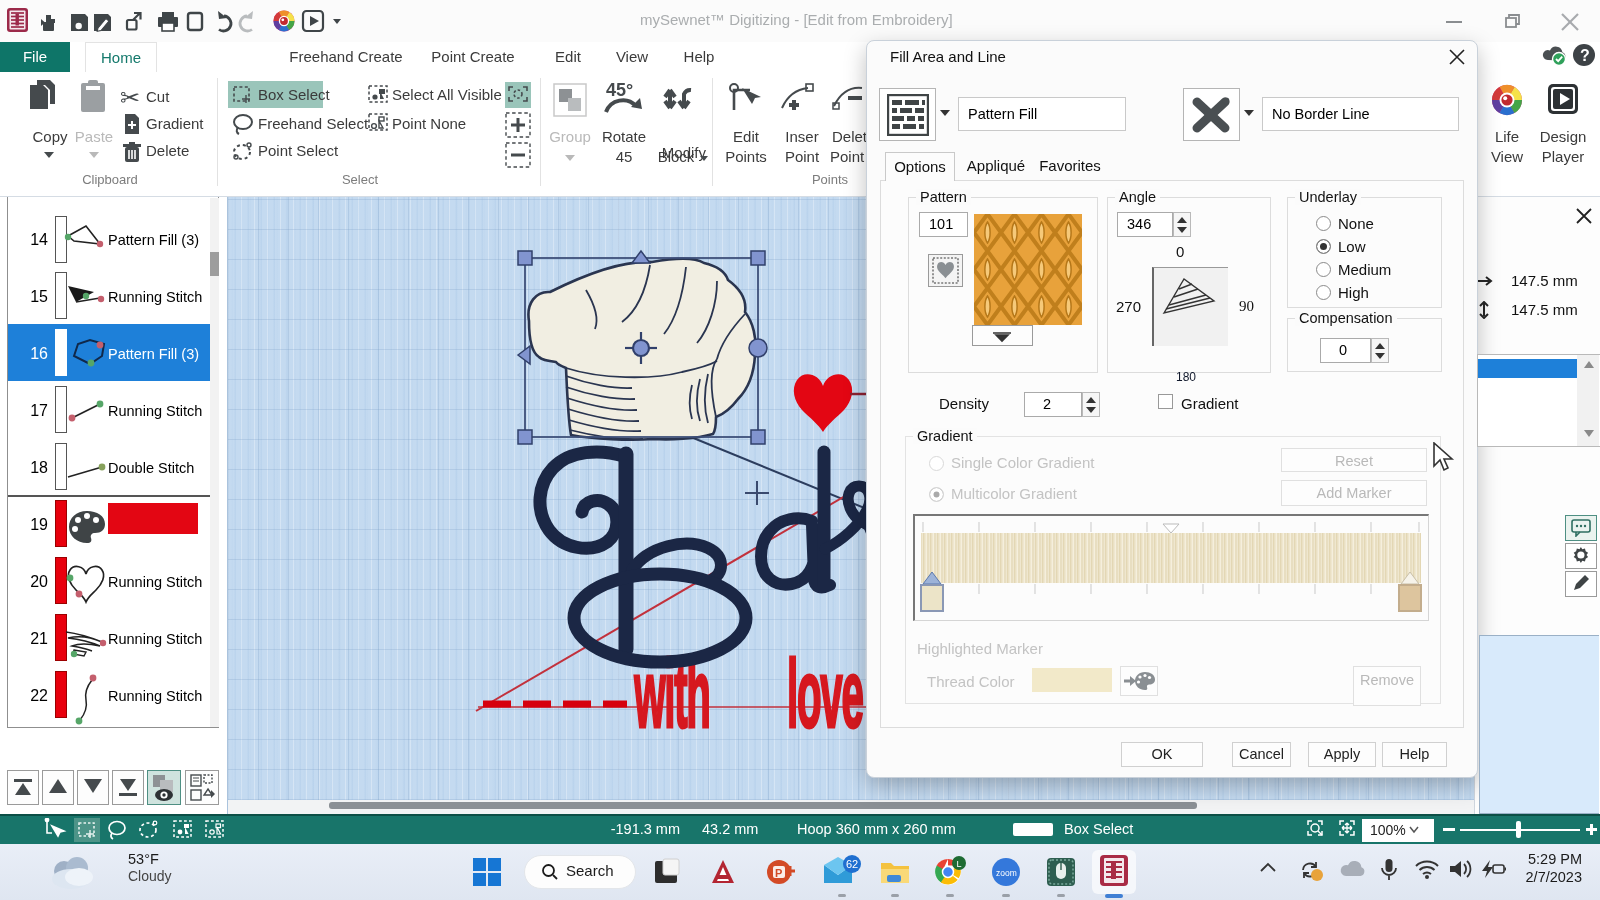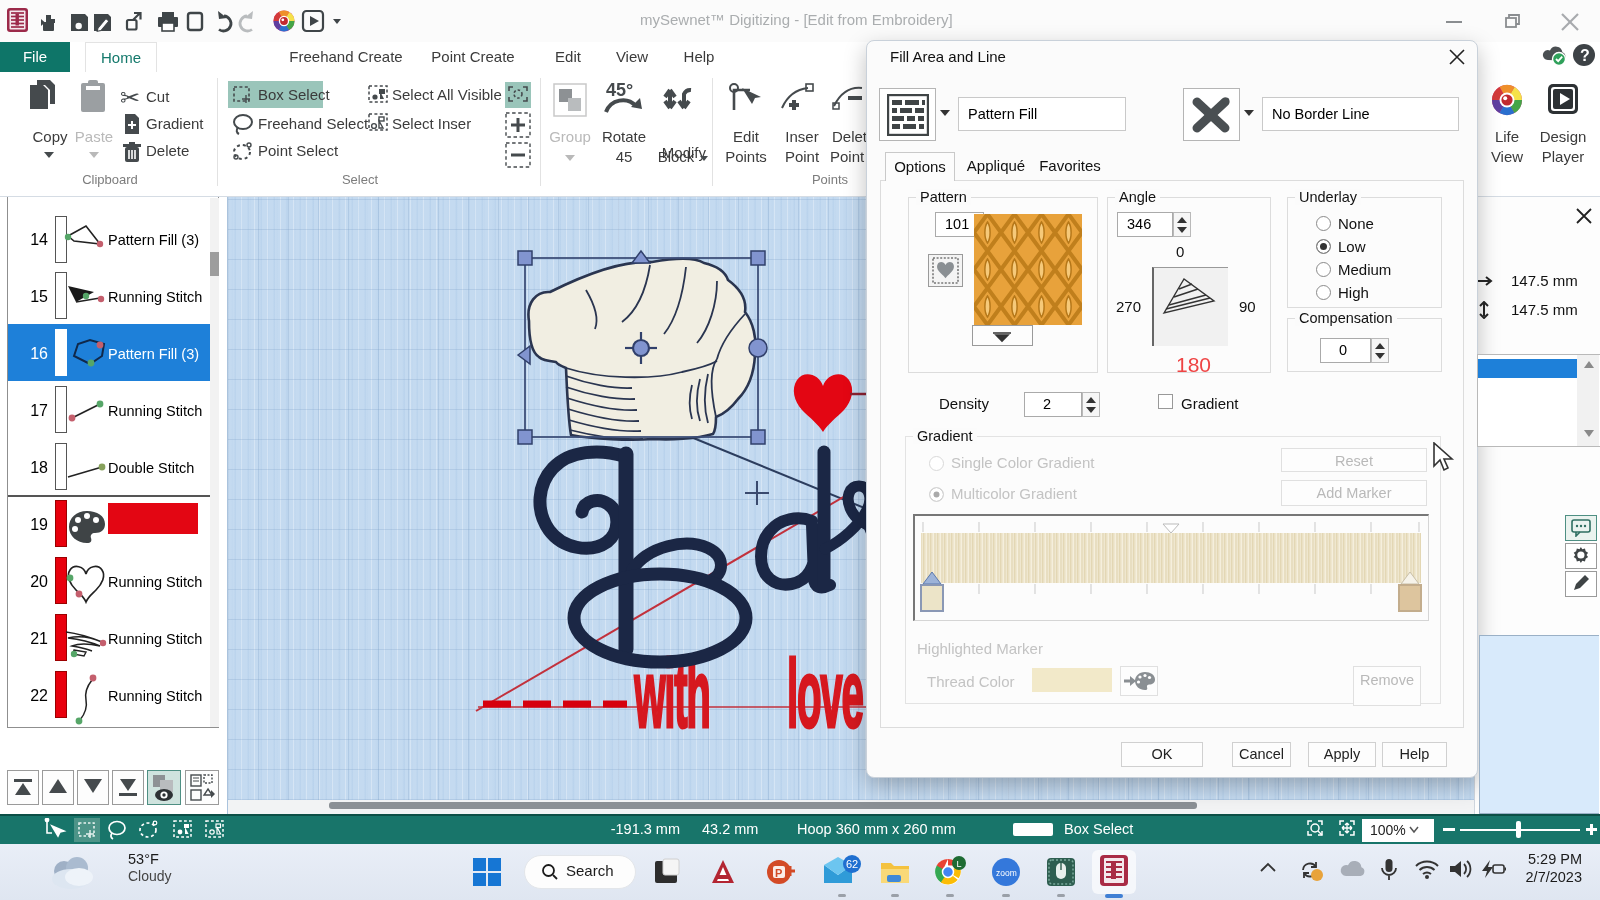--- a/index.html
+++ b/index.html
@@ -199,21 +199,21 @@
       <path d="M2 6 v-4 h4 M16 2 h4 v4 M20 12 v4 h-4 M6 16 h-4 v-4"></path>
       <circle cx="11" cy="9" r="4" stroke-dasharray="2.5 2"></circle>
     </g>
   </svg>
   <svg class="abs" style="left:368px;top:113px" width="22" height="20" viewBox="0 0 22 20">
     <rect x="1" y="1" width="18" height="16" fill="none" stroke="#454a4d" stroke-width="1.5" stroke-dasharray="3 2.4"></rect>
     <circle cx="6" cy="13" r="2.4" fill="none" stroke="#454a4d" stroke-width="1.4"></circle>
     <path d="M11 15 v-7 l4 7 z" fill="none" stroke="#454a4d" stroke-width="1.4"></path>
     <rect x="11" y="4" width="5" height="4" fill="none" stroke="#454a4d" stroke-width="1.4"></rect>
   </svg>
-  <div class="abs rtext" style="left:392px;top:115px;">Select Inser</div>
+  <div class="abs rtext" style="left:392px;top:115px;">Point None</div>
   <svg class="abs" style="left:505px;top:112px" width="26" height="26" viewBox="0 0 26 26">
     <rect x="1" y="1" width="24" height="24" fill="none" stroke="#454a4d" stroke-width="1.4" stroke-dasharray="3.5 2.6"></rect>
     <path d="M13 6 v14 M6 13 h14" stroke="#454a4d" stroke-width="3"></path>
   </svg>
   <svg class="abs" style="left:505px;top:142px" width="26" height="26" viewBox="0 0 26 26">
     <rect x="1" y="1" width="24" height="24" fill="none" stroke="#454a4d" stroke-width="1.4" stroke-dasharray="3.5 2.6"></rect>
     <path d="M6 13 h14" stroke="#454a4d" stroke-width="3"></path>
   </svg>
   <div class="abs glabel" style="left:330px;top:172px;width:60px;text-align:center;">Select</div>
   <div class="abs rsep" style="left:540px;"></div>
@@ -526,21 +526,21 @@
     <div class="abs" style="left:378px;top:70px;width:0;height:0;border-left:5px solid transparent;border-right:5px solid transparent;border-top:6px solid #333;"></div>
     <div class="abs field" style="left:396px;top:57px;width:197px;height:34px;line-height:32px;padding-left:9px;">No Border Line</div>
 
     <div class="abs" style="left:14px;top:140px;width:584px;height:548px;background:#fcfcfc;border:1px solid #dcdcdc;"></div>
     <div class="abs" style="left:19px;top:112px;width:70px;height:29px;background:#fcfcfc;border:1px solid #c9c9c9;border-bottom:none;font-size:15px;text-align:center;line-height:28px;color:#111;">Options</div>
     <div class="abs" style="left:95px;top:112px;width:70px;height:28px;font-size:15px;text-align:center;line-height:28px;color:#111;">Appliqué</div>
     <div class="abs" style="left:167px;top:112px;width:74px;height:28px;font-size:15px;text-align:center;line-height:28px;color:#111;">Favorites</div>
 
     <div class="abs groupbox" style="left:42px;top:157px;width:190px;height:176px;"></div>
     <div class="abs grouplabel" style="left:50px;top:149px;">Pattern</div>
-    <div class="abs field" style="left:53px;top:172px;width:49px;height:25px;line-height:23px;padding-left:9px;border-color:#aaa;margin-left:16px;">101</div>
+    <div class="abs field" style="left:53px;top:172px;width:49px;height:25px;line-height:23px;padding-left:9px;border-color:#aaa;">101</div>
     <div class="abs" style="left:62px;top:214px;width:35px;height:33px;background:#f4f4f4;border:1px solid #9a9a9a;"></div>
     <svg class="abs" style="left:66px;top:217px" width="27" height="27" viewBox="0 0 27 27">
       <rect x="1" y="1" width="25" height="25" fill="none" stroke="#777" stroke-width="1.6" stroke-dasharray="2 1.6"></rect>
       <path d="M13.5 8 C12 4.5 7 4 5.5 7.5 c-1.5 3.5 1 6.5 3.5 9 c1.8 1.8 3.2 2.8 4.5 4.7 c1.3 -1.9 2.7 -2.9 4.5 -4.7 c2.5 -2.5 5 -5.5 3.5 -9 C20 4 15 4.5 13.5 8 Z" fill="#8a8f93"></path>
     </svg>
     <svg class="abs" style="left:108px;top:174px" width="108" height="111" viewBox="0 0 108 111">
       <rect width="108" height="111" fill="#e8a23b"></rect>
       <defs>
         <pattern id="dia" width="27" height="37" patternUnits="userSpaceOnUse">
           <path d="M13.5 0 L27 18.5 L13.5 37 L0 18.5 Z" fill="none" stroke="#c07f1c" stroke-width="4"></path>
@@ -566,22 +566,22 @@
     <svg class="abs" style="left:286px;top:227px" width="76" height="79" viewBox="0 0 76 79">
       <g fill="none" stroke="#333" stroke-width="1.4">
         <path d="M12 46 L32 12 L62 34 Z"></path>
         <path d="M17 38 L54 28"></path>
         <path d="M14 42 L58 31"></path>
         <path d="M22 30 L46 22"></path>
         <path d="M27 22 L40 17"></path>
       </g>
     </svg>
     <div class="abs" style="left:250px;top:258px;font-size:15px;color:#111;">270</div>
-    <div class="abs" style="left:373px;top:258px;font-size:15px;color:#111;">90</div>
-    <div class="abs" style="left:310px;top:313px;font-size:21px;color:#ef4444;">180</div>
+    <div class="abs" style="left:373px;top:258px;font-size:15px;color:#111;font-family:Liberation Serif, serif;">90</div>
+    <div class="abs" style="left:310px;top:330px;font-size:12px;color:#0f172a;">180</div>
 
     <div class="abs groupbox" style="left:421px;top:157px;width:155px;height:111px;"></div>
     <div class="abs grouplabel" style="left:429px;top:149px;">Underlay</div>
     <div class="abs radio" style="left:450px;top:176px;"></div>
       <div class="abs rlabel" style="left:472px;top:175px;">None</div>
     <div class="abs radio rsel" style="left:450px;top:199px;"></div>
       <div class="abs rlabel" style="left:472px;top:198px;">Low</div>
     <div class="abs radio" style="left:450px;top:222px;"></div>
       <div class="abs rlabel" style="left:472px;top:221px;">Medium</div>
     <div class="abs radio" style="left:450px;top:245px;"></div>

